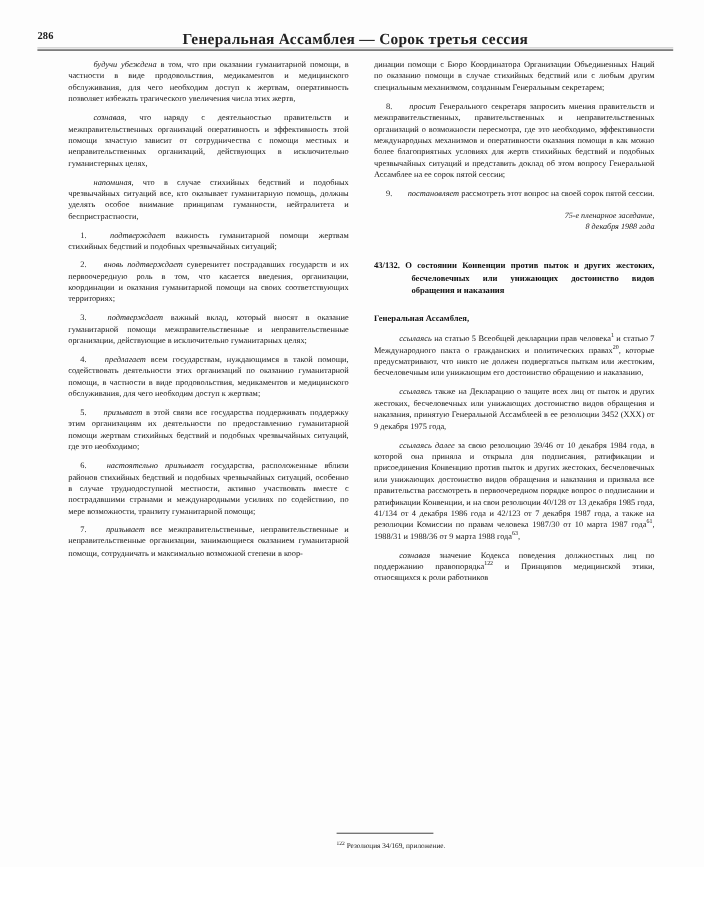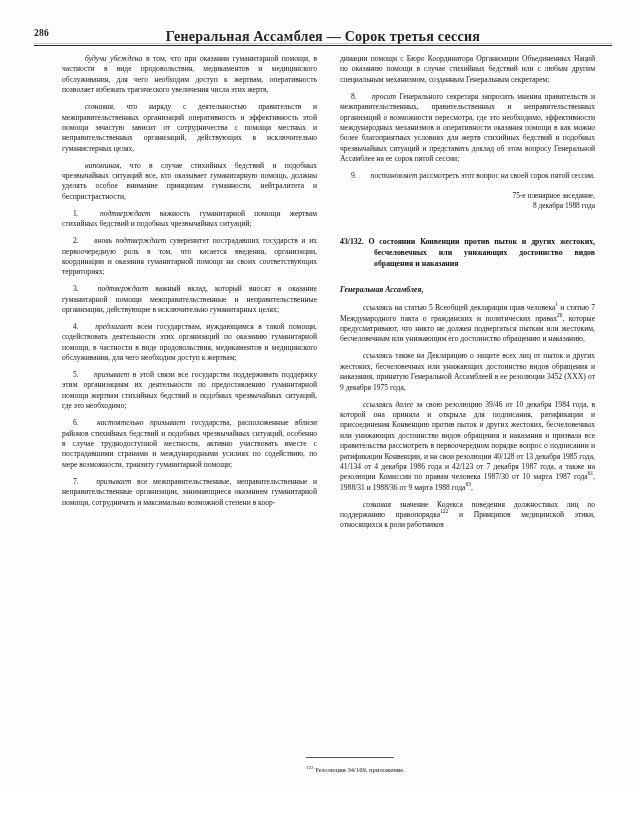--- a/index.html
+++ b/index.html
@@ -99,39 +99,39 @@
     vertical-align: super;
     line-height: 0;
   }
 
   
   .plenary {
     margin: 10px 0 0 0;
     text-align: right;
     font-size: 7.4px;
     line-height: 10px;
+    font-style: italic;
     color: #161616;
   }
   .plenary span { display: block; }
 
   
   .res-head {
     margin: 26px 0 12px 0;
     font-size: 7.8px;
     line-height: 10.6px;
     font-weight: bold;
     color: #101010;
     text-align: justify;
     padding-left: 34px;
     text-indent: -34px;
   }
   .res-organ {
     margin: 16px 0 9px 0;
     font-size: 7.8px;
-    font-style: italic;
     font-weight: bold;
     color: #131313;
   }
 
   
   .footnote-rule {
     position: absolute;
     left: 306px;
     bottom: 30px;
     width: 88px;

